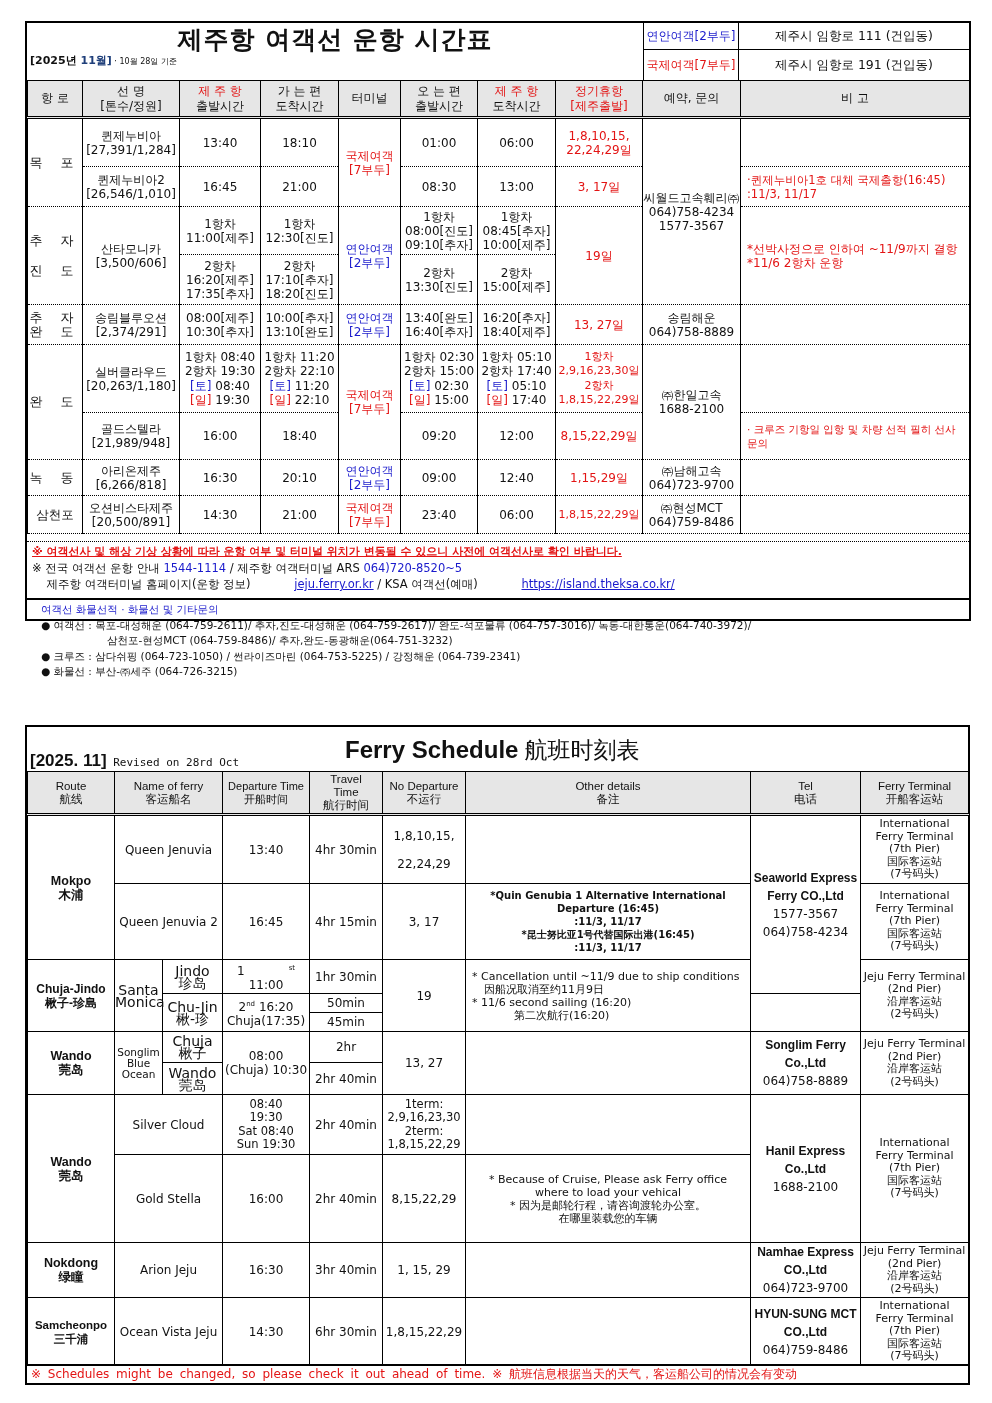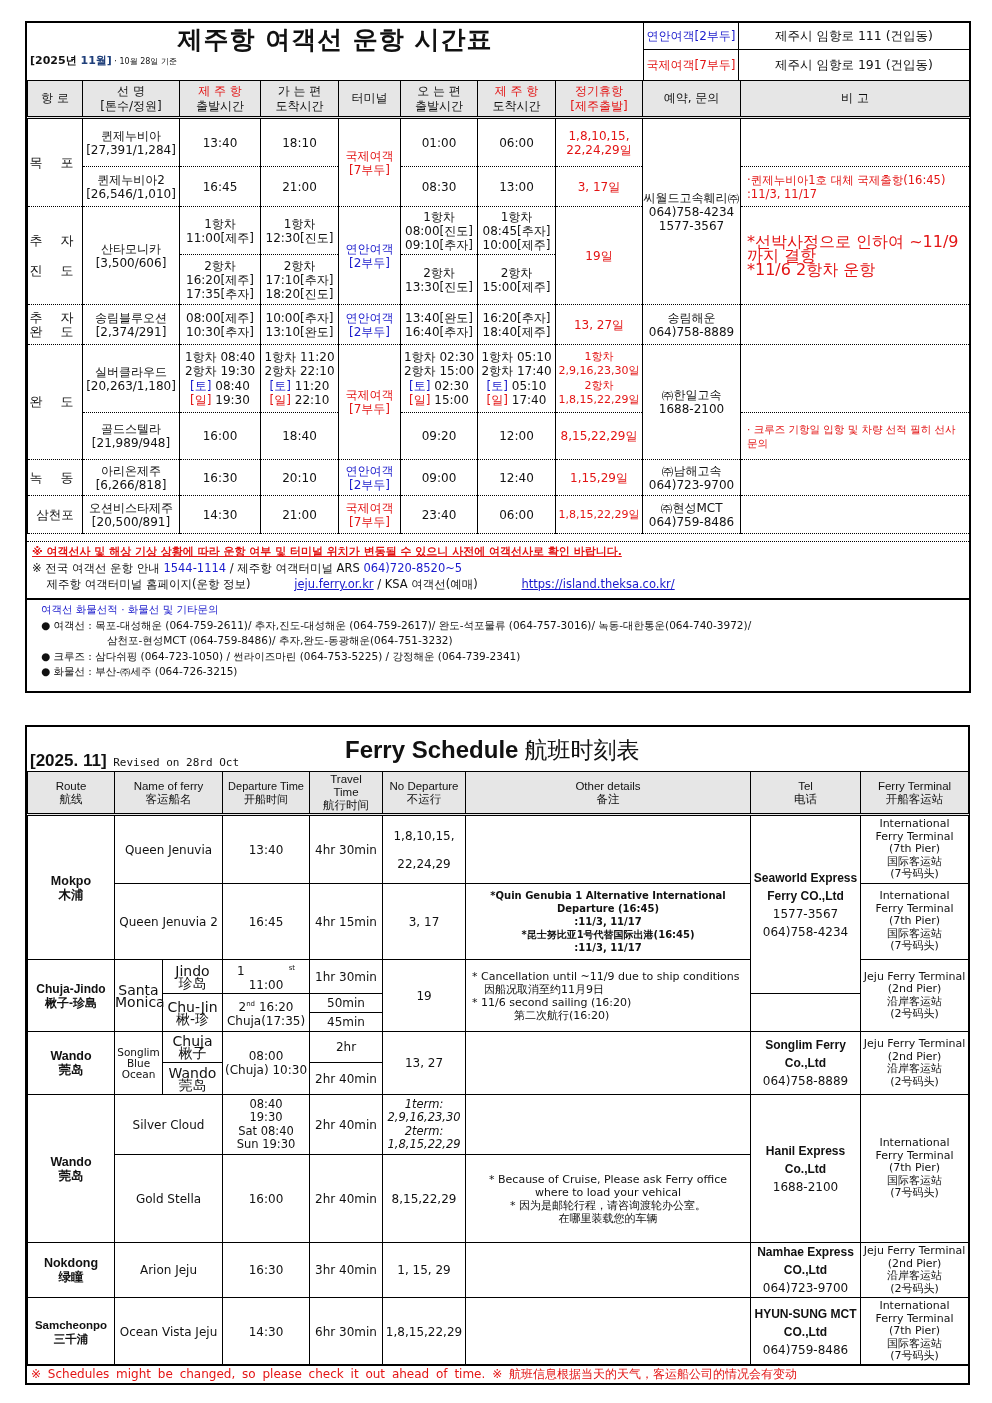--- a/index.html
+++ b/index.html
@@ -1,21 +1,21 @@
 <!DOCTYPE html>
 <html><head>
 <meta charset="utf-8">
 <style>
   * { box-sizing: border-box; margin: 0; padding: 0; }
   body { width: 992px; height: 1403px; background: #ffffff; position: relative; font-family: "DejaVu Sans", sans-serif; color: #111; overflow: hidden; }
   .red { color: #e31414; }
   .blue { color: #1a1acc; }
   .navy { color: #1f3f7a; }
   
-  #kr { position: absolute; left: 25px; top: 21px; width: 946px; height: 672px; border: 2px solid #000; }
+  #kr { position: absolute; left: 25px; top: 21px; width: 946px; height: 600px; border: 2px solid #000; }
   #kr-title { position: absolute; left: 0; top: 0; width: 616px; height: 32px; text-align: center; font-size: 25px; font-weight: bold; letter-spacing: 1px; padding-top: 0px; }
   #kr-sub { position: absolute; left: 3px; top: 30px; font-size: 11px; font-weight: bold; }
   #kr-sub .small { font-size: 8px; font-weight: normal; }
   .term-box { position: absolute; border-left: 1.5px solid #000; border-bottom: 1.5px solid #000; font-size: 12px; display: flex; align-items: center; justify-content: center; }
   table { border-collapse: collapse; table-layout: fixed; position: absolute; }
   #kr-table { left: 0; top: 57px; width: 942px; }
   #kr-table th { background: #e6e6e6; font-weight: normal; font-size: 12px; line-height: 15px; border: 1px solid #000; height: 37px; border-bottom: 3px double #000; }
   #kr-table td { border-left: 1px solid #000; border-right: 1px solid #000; border-top: 1px dotted #000; border-bottom: 1px dotted #000; font-size: 12px; text-align: center; line-height: 14px; vertical-align: middle; }
   #kr-table td.route { letter-spacing: 7px; font-size: 13px; }
   #kr-table td.note { text-align: left; padding-left: 6px; font-size: 11.5px; }
@@ -108,21 +108,21 @@
 
       <tr style="height:48px">
         <td rowspan="2" class="route" style="line-height:30px;"><span>추 자</span><br><span>진 도</span></td>
         <td rowspan="2"><span>산타모니카</span><br><span>[3,500/606]</span></td>
         <td><span>1항차</span><br><span>11:00[제주]</span></td>
         <td><span>1항차</span><br><span>12:30[진도]</span></td>
         <td rowspan="2" class="blue"><span>연안여객</span><br><span>[2부두]</span></td>
         <td><span>1항차</span><br><span>08:00[진도]</span><br><span>09:10[추자]</span></td>
         <td><span>1항차</span><br><span>08:45[추자]</span><br><span>10:00[제주]</span></td>
         <td rowspan="2" class="red">19일</td>
-        <td rowspan="2" class="note red" style="font-size:16px;"><span>*선박사정으로 인하여 ~11/9까지 결항</span><br><span>*11/6 2항차 운항</span></td>
+        <td rowspan="2" class="note red" style="font-size:12px;"><span>*선박사정으로 인하여 ~11/9까지 결항</span><br><span>*11/6 2항차 운항</span></td>
       </tr>
 
       <tr style="height:50px">
         <td><span>2항차</span><br><span>16:20[제주]</span><br><span>17:35[추자]</span></td>
         <td><span>2항차</span><br><span>17:10[추자]</span><br><span>18:20[진도]</span></td>
         <td><span>2항차</span><br><span>13:30[진도]</span></td>
         <td><span>2항차</span><br><span>15:00[제주]</span></td>
       </tr>
 
       <tr style="height:40px">
@@ -294,21 +294,21 @@
       <tr style="height:32px">
         <td class="sm"><span>Wando</span><br><span>莞岛</span></td>
         <td>2hr 40min</td>
       </tr>
 
       <tr style="height:60px">
         <td rowspan="2" class="routecell"><span>Wando</span><br><span>莞岛</span></td>
         <td colspan="2">Silver Cloud</td>
         <td style="font-size:11.5px;line-height:13.5px;"><span>08:40</span><br><span>19:30</span><br><span>Sat 08:40</span><br><span>Sun 19:30</span></td>
         <td>2hr 40min</td>
-        <td style="font-size:11.5px;line-height:13.5px;font-style:italic;"><span>1term:</span><br><span>2,9,16,23,30</span><br><span>2term:</span><br><span>1,8,15,22,29</span></td>
+        <td style="font-size:11.5px;line-height:13.5px;"><span>1term:</span><br><span>2,9,16,23,30</span><br><span>2term:</span><br><span>1,8,15,22,29</span></td>
         <td class="det"></td>
         <td rowspan="2" class="tel"><b>Hanil Express</b><br><b>Co.,Ltd</b><br><span>1688-2100</span></td>
         <td rowspan="2" class="term"><span>International</span><br><span>Ferry Terminal</span><br><span>(7th Pier)</span><br><span>国际客运站</span><br><span>(7号码头)</span></td>
       </tr>
 
       <tr style="height:88px">
         <td colspan="2">Gold Stella</td>
         <td>16:00</td>
         <td>2hr 40min</td>
         <td>8,15,22,29</td>

